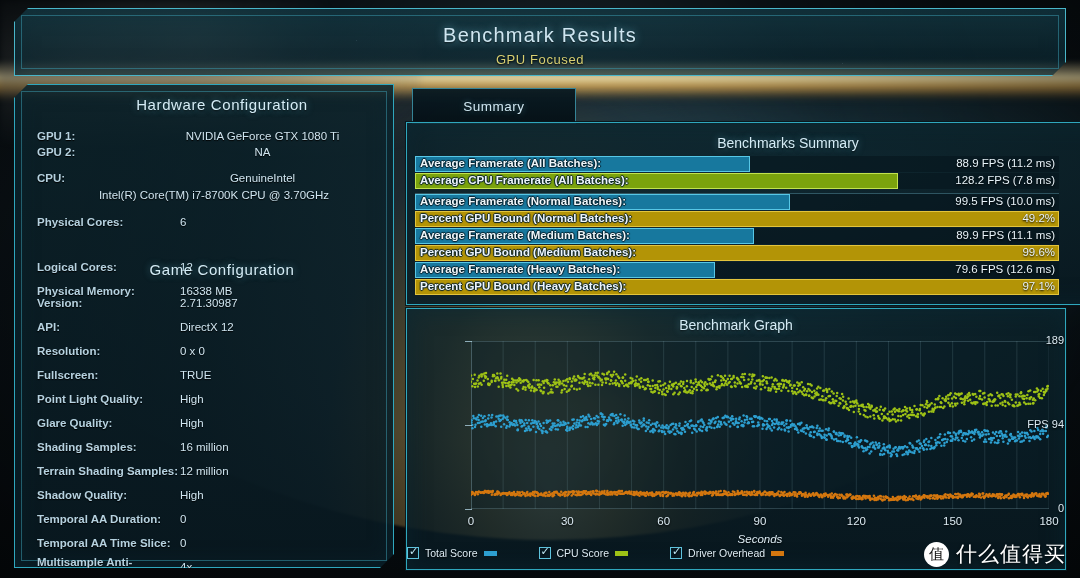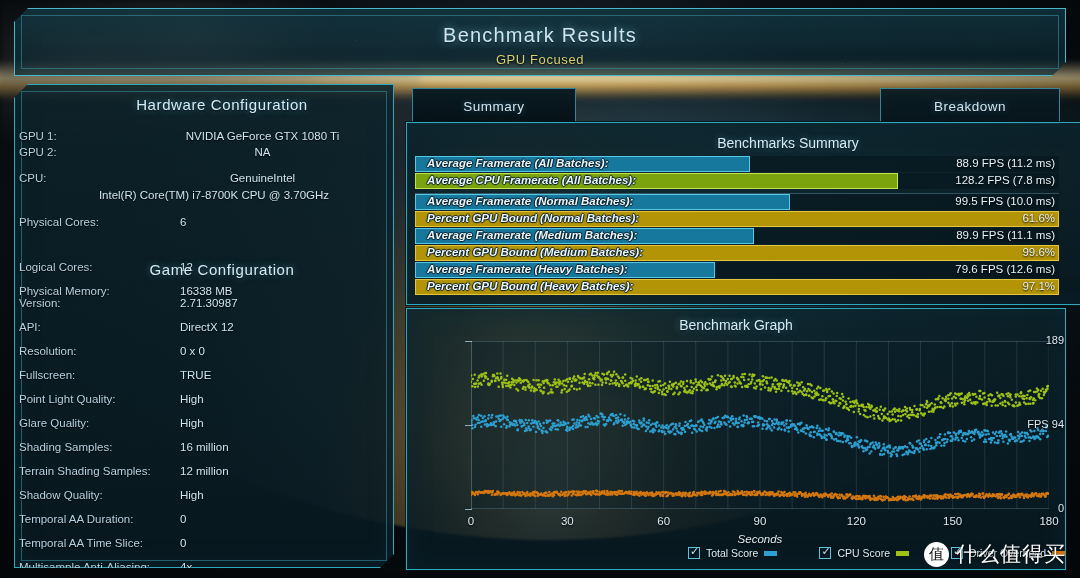--- a/index.html
+++ b/index.html
@@ -94,21 +94,21 @@
   }
 
   
   #left-col { left:14px; top:84px; width:380px; height:484px; }
   .section-title {
     text-align:center; font-size:15px; color:#d4ecf6; letter-spacing:.6px;
     text-shadow:0 0 7px rgba(110,200,225,.55), 0 1px 2px #000;
     margin-left:36px;
   }
   .kv { display:flex; font-size:11.5px; line-height:1; color:#b9d4e2; }
-  .kv .k { width:165px; padding-left:4px; color:#b6d2e0; text-shadow:0 1px 1px #000; }
+  .kv .k { width:165px; padding-left:22px; color:#b6d2e0; text-shadow:0 1px 1px #000;font-weight:bold; }
   .kv .v { color:#cfe5f0; text-shadow:0 1px 1px #000; }
   .kv .v.ctr { width:165px; text-align:center; padding-left:0; }
   .full-line { font-size:11.5px; color:#cfe5f0; text-align:center; padding-left:18px; text-shadow:0 1px 1px #000; }
 
   
   #tabbar { position:absolute; left:406px; top:84px; width:660px; height:44px; }
   .tab {
     position:absolute; top:4px; height:36px; line-height:36px; text-align:center;
     font-size:13.5px; color:#cfe7f2; letter-spacing:.5px;
     border:1px solid rgba(70,170,192,.75);
@@ -126,45 +126,44 @@
   #bars { position:absolute; left:8px; top:33px; width:644px; }
   .bar-row { position:relative; height:16px; margin-bottom:1px; }
   .bar-row.gap { margin-bottom:4px; }
   .bar-track { position:absolute; left:0; top:0; height:16px; width:644px;
     background:rgba(6,20,28,.55); }
   .bar-fill { position:absolute; left:0; top:0; height:16px; }
   .bar-fill.blue { background:#17789e; border:1px solid #57c7e6; }
   .bar-fill.green { background:#7ba30d; border:1px solid #c2e34e; }
   .bar-fill.gold { background:#b39406; border:1px solid #e3c43d; }
   .bar-label {
-    position:absolute; left:12px; top:0; height:16px; line-height:15px;
+    position:absolute; left:5px; top:0; height:16px; line-height:15px;
     font-size:11.5px; font-weight:bold; color:#eef6fa; white-space:nowrap;
     text-shadow:-1px 0 1px #07202c, 0 -1px 1px #07202c, 1px 0 1px #07202c, 0 1px 1px #07202c;
-    font-style:italic;
   }
   .bar-value {
     position:absolute; right:4px; top:0; height:16px; line-height:15px;
     font-size:11.5px; color:#e7f2f8; white-space:nowrap; text-shadow:0 1px 2px #000;
   }
   .sep { position:absolute; left:0; width:644px; height:1px; background:rgba(110,180,200,.35); }
 
   
   #graph-panel { left:406px; top:308px; width:660px; height:262px; }
   #graph-title { position:absolute; left:0; right:0; top:8px; text-align:center; font-size:14px;
     color:#d4ecf6; text-shadow:0 0 7px rgba(110,200,225,.5), 0 1px 2px #000; }
   #plot-wrap { position:absolute; left:0; top:28px; width:660px; height:200px; }
   #plot { position:absolute; left:64px; top:4px; width:578px; height:168px;
     background:rgba(10,30,38,.35); }
   .ylab { position:absolute; right:3px; font-size:11px; color:#dbeaf2; text-shadow:0 1px 2px #000; white-space:nowrap; }
   .ytick { position:absolute; left:58px; width:7px; height:1px; background:rgba(170,205,220,.8); }
   .xlab { position:absolute; font-size:11.5px; color:#dbeaf2; text-shadow:0 1px 2px #000; transform:translateX(-50%); }
   #xaxis-title { position:absolute; left:64px; width:578px; text-align:center; font-size:11.5px;
     color:#dbeaf2; text-shadow:0 1px 2px #000; }
 
-  #legend { position:absolute; left:0; right:0; bottom:10px; display:flex; justify-content:flex-end; gap:42px; }
+  #legend { position:absolute; left:0; right:0; bottom:10px; display:flex; justify-content:flex-start; gap:42px; }
   .leg-item { display:flex; align-items:center; gap:6px; font-size:10.5px; color:#dcebf3; text-shadow:0 1px 2px #000; }
   .chk { width:12px; height:12px; border:1px solid #5fc3dd; background:rgba(8,26,34,.9);
     position:relative; }
   .chk::after { content:"✓"; position:absolute; left:1px; top:-3px; font-size:11px; color:#bfe9f6; }
   .swatch { width:13px; height:5px; }
 
   
   #watermark { position:absolute; right:14px; bottom:10px; display:flex; align-items:center; gap:7px; z-index:9; }
   #wm-badge { width:25px; height:25px; border-radius:50%; background:#fff; color:#111;
     font-size:15px; line-height:25px; text-align:center; font-family:"DejaVu Sans", sans-serif; }
@@ -273,21 +272,20 @@
       </div>
       <div class="kv" style="height: 24px; align-items: center;">
         <span class="k">Multisample Anti-Aliasing:</span>
         <span class="v">4x</span>
       </div>
     </div>
 </div>
 
 <div id="tabbar">
   <div class="tab active" id="tab-summary">Summary</div>
-  <div class="tab" id="tab-breakdown">Breakdown</div>
 </div>
 
 <div class="panel" id="right-panel">
   <div id="bench-title">Benchmarks Summary</div>
   <div id="bars">
       <div class="bar-row">
         <div class="bar-track"></div>
         <div class="bar-fill blue" style="width: 334.88px;"></div>
         <div class="bar-label">Average Framerate (All Batches):</div>
         <div class="bar-value">88.9 FPS (11.2 ms)</div>
@@ -302,21 +300,21 @@
       <div class="bar-row">
         <div class="bar-track"></div>
         <div class="bar-fill blue" style="width: 374.808px;"></div>
         <div class="bar-label">Average Framerate (Normal Batches):</div>
         <div class="bar-value">99.5 FPS (10.0 ms)</div>
       </div>
       <div class="bar-row">
         <div class="bar-track"></div>
         <div class="bar-fill gold" style="width: 644px;"></div>
         <div class="bar-label">Percent GPU Bound (Normal Batches):</div>
-        <div class="bar-value">61.6%</div>
+        <div class="bar-value">49.2%</div>
       </div>
       <div class="bar-row">
         <div class="bar-track"></div>
         <div class="bar-fill blue" style="width: 338.744px;"></div>
         <div class="bar-label">Average Framerate (Medium Batches):</div>
         <div class="bar-value">89.9 FPS (11.1 ms)</div>
       </div>
       <div class="bar-row">
         <div class="bar-track"></div>
         <div class="bar-fill gold" style="width: 644px;"></div>

